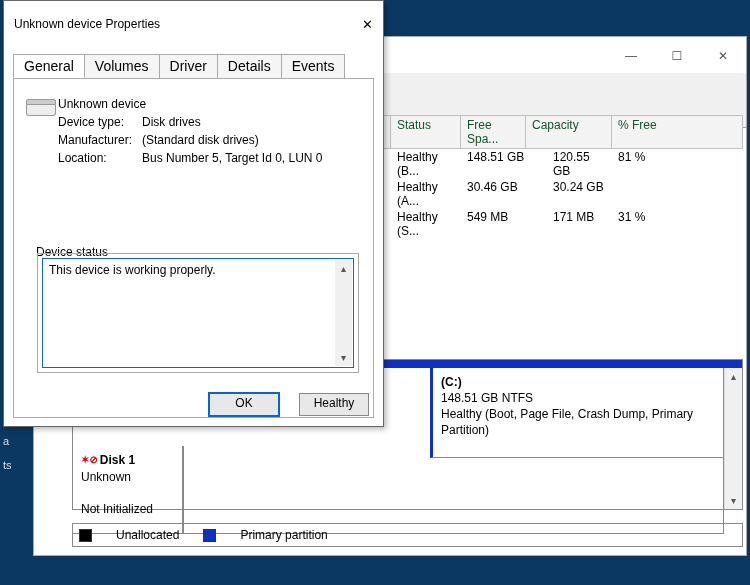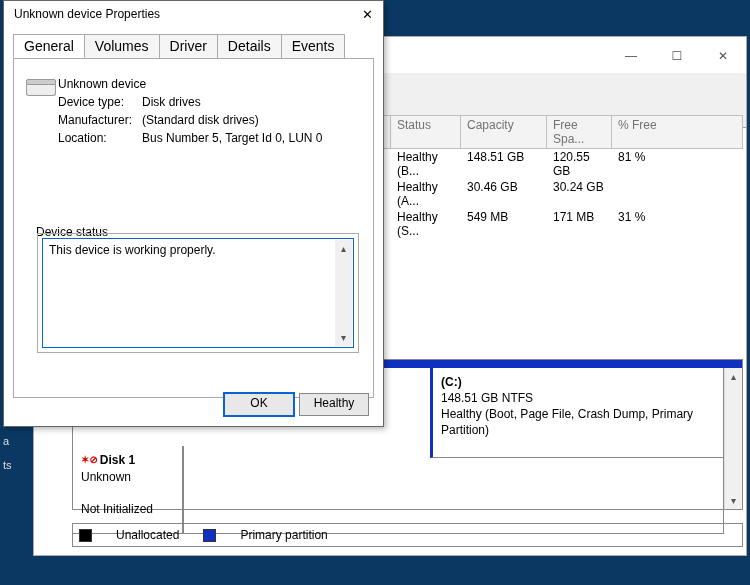--- a/index.html
+++ b/index.html
@@ -5,56 +5,56 @@
 html,body{margin:0;padding:0;font-family:"Segoe UI",Tahoma,sans-serif;font-size:12px;color:#000;background:#0a3863}
 .stage{position:relative;width:750px;height:585px;overflow:hidden}
 
 .dm{position:absolute;left:33px;top:36px;width:714px;height:520px;background:#fff;border:1px solid #aaa;box-sizing:border-box}
 .dm-titlebar{position:absolute;right:0;top:8px;display:flex}
 .dm-titlebar .tb{width:46px;height:22px;text-align:center;line-height:22px;color:#555}
 .dm-toolbar{position:absolute;top:36px;left:0;right:0;height:54px;border-bottom:1px solid #a0a0a0;background:#f0f0f0}
 
 .dm-vol{position:absolute;top:78px;left:327px;right:3px}
 .vol-head{display:flex;background:#f3f3f3}
-.vol-head .cell{border:1px solid #c0c0c0;border-left:0;padding:2px 6px;color:#737373;box-sizing:border-box}
+.vol-head .cell{border:1px solid #c0c0c0;border-left:0;padding:2px 6px;color:#14532d;box-sizing:border-box}
 .vol-head .cell:first-child{border-left:1px solid #c0c0c0}
 .vol-row{display:flex}
 .vol-row .cell{padding:1px 6px;box-sizing:border-box}
 .c0{width:30px}.c1{width:70px}.c2{width:86px}.c3{width:65px}.c4{flex:1}
 
 .dm-lower{position:absolute;left:38px;right:3px;top:322px;bottom:45px;border:1px solid #888}
 .dm-bluebar{position:absolute;left:0;right:0;top:0;height:8px;background:#1030c0}
 .dm-scroll-vert{position:absolute;right:0;top:8px;bottom:0;width:17px;background:#f0f0f0;border-left:1px solid #ddd}
 .dm-scroll-arrow{height:17px;text-align:center;font-size:10px;line-height:17px;color:#555}
 .disk-cell-body{position:absolute;left:357px;right:18px;top:8px;height:77px;border:1px solid #888;border-top:0;padding:6px 8px;line-height:16px}
 .disk1-label{position:absolute;left:0;top:86px;width:110px;height:88px;border:1px solid #888;border-top:0;border-left:0;padding:6px 8px;box-sizing:border-box;line-height:16px}
 .disk1-body{position:absolute;left:110px;right:18px;top:86px;height:88px;border:1px solid #888;border-top:0;box-sizing:border-box}
 .red-dot{color:#d00;font-weight:bold;margin-right:2px;font-size:10px;position:relative;top:-1px}
 
 .legend{position:absolute;left:38px;right:3px;bottom:8px;height:22px;border:1px solid #888;display:flex;align-items:center;padding:0 6px;gap:24px}
 .swatch{width:11px;height:11px;border:1px solid #333;display:inline-block}
 
 .props{position:absolute;left:3px;top:0;width:381px;height:427px;background:#fff;border:1px solid #666;box-sizing:border-box;box-shadow:2px 2px 6px rgba(0,0,0,.3)}
-.props-title{padding:6px 10px;font-size:12px;display:flex;justify-content:space-between}
+.props-title{padding:16px 10px;font-size:12px;display:flex;justify-content:space-between}
 .props-title .x{font-family:Arial;font-size:13px}
 .tabbar{display:flex;margin:6px 9px 0 9px}
 .tab{padding:3px 10px;border:1px solid #aaa;border-bottom:0;background:#fff;margin-right:-1px;font-size:14px}
 .tab.active{position:relative;z-index:2;border-bottom:1px solid #fff}
 .tab:not(.active){background:#f5f5f5}
 .tab-pane{margin:0 9px 9px 9px;border:1px solid #aaa;height:340px;position:relative;padding:12px 2px;box-sizing:border-box}
 .dev-icon{position:absolute;left:12px;top:20px;width:28px;height:20px}
 .dev-icon .top{width:28px;height:4px;background:#ccc;border:1px solid #999;border-radius:2px 2px 0 0}
 .dev-icon .mid{width:28px;height:10px;background:#eee;border:1px solid #999;border-top:0;border-radius:0 0 3px 3px}
 .lbl{display:flex;margin:4px 0}
 .lbl .k{width:84px}
 .fs-title{position:absolute;left:18px;top:166px;background:#fff;padding:0 4px}
 .fs-box{position:absolute;left:23px;right:14px;top:174px;height:118px;border:1px solid #aaa}
 .status-inner{position:absolute;left:4px;right:4px;top:4px;bottom:4px;border:1px solid #0a64d0;padding:4px 18px 4px 6px;box-sizing:border-box}
 .status-scroll{position:absolute;right:1px;top:1px;bottom:1px;width:17px;background:#f0f0f0}
-.btnrow{position:absolute;right:14px;bottom:10px;display:flex;gap:5px}
+.btnrow{position:absolute;right:14px;bottom:10px;display:flex;gap:20px}
 .btn{width:68px;height:21px;border:1px solid #888;background:#e8e8e8;text-align:center;line-height:19px;font-size:12px}
 .btn.primary{border:1px solid #0a64d0;outline:1px solid #0a64d0}
 
 .bg-sliver{position:absolute;left:0;top:435px;width:33px;height:50px;color:#ddd;font-size:11px;padding-left:3px}
 </style>
 </head>
 <body>
 
 <div class="stage">
 
@@ -63,22 +63,22 @@
       <div class="tb">—</div>
       <div class="tb">☐</div>
       <div class="tb">✕</div>
     </div>
     <div class="dm-toolbar"></div>
 
     <div class="dm-vol">
       <div class="vol-head">
         <div class="cell c0">em</div>
         <div class="cell c1">Status</div>
+        <div class="cell c3">Free Spa...</div>
         <div class="cell c2">Capacity</div>
-        <div class="cell c3">Free Spa...</div>
         <div class="cell c4">% Free</div>
       </div>
       <div class="vol-row">
         <div class="cell c0"></div>
         <div class="cell c1">Healthy (B...</div>
         <div class="cell c2">148.51 GB</div>
         <div class="cell c3">120.55 GB</div>
         <div class="cell c4">81 %</div>
       </div>
       <div class="vol-row">

